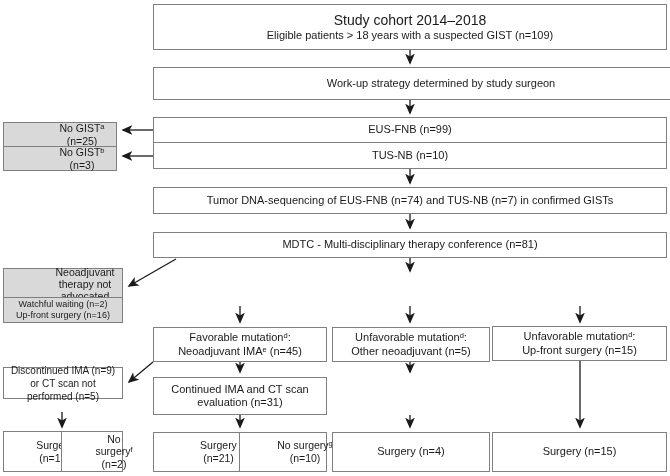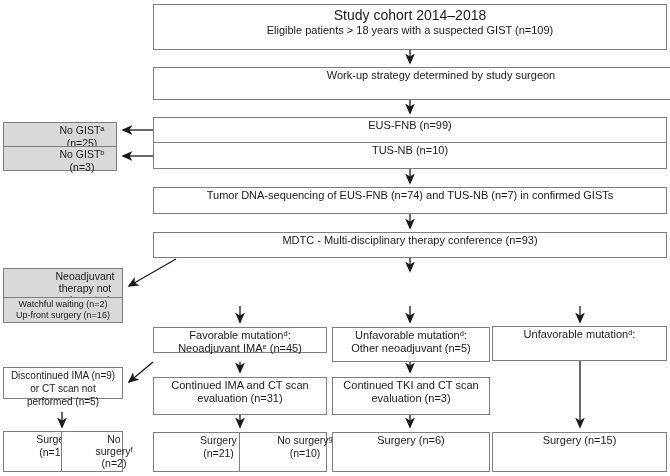--- a/index.html
+++ b/index.html
@@ -5,21 +5,21 @@
   html,body{margin:0;padding:0;background:#ffffff;}
   .stage{
     position:relative;width:670px;height:476px;background:#ffffff;
     font-family:"Liberation Sans","DejaVu Sans",sans-serif;color:#1a1a1a;
     overflow:hidden;
   }
   .arrows{position:absolute;left:0;top:0;pointer-events:none;}
   .bx{
     position:absolute;box-sizing:border-box;
     border:1px solid #7f7f7f;background:#ffffff;
-    display:flex;flex-direction:column;align-items:center;
+    display:flex;flex-direction:column;align-items:center;justify-content:center;
     text-align:center;font-size:11px;line-height:1.22;padding:1px 4px;
   }
   .gray{background:#d9d9d9;}
   .t14{font-size:14px;line-height:1.3;}
   .t10{font-size:10px;}
   .t105{font-size:10.5px;padding-left:48px;}
   .t9{font-size:9px;line-height:1.25;}
   sup.fn{font-size:7.5px;line-height:0;vertical-align:3px;}
   .ln{display:block;}
 </style>
@@ -77,66 +77,64 @@
   </div>
   <div class="bx gray t105" style="left:3px;top:146px;width:114px;height:25px">
     <span><span>No GIST</span><sup class="fn">b</sup><span> (n=3)</span></span>
   </div>
 
   <div class="bx" style="left:153px;top:187px;width:514px;height:27px">
     <span>Tumor DNA-sequencing of EUS-FNB (n=74) and TUS-NB (n=7) in confirmed GISTs</span>
   </div>
 
   <div class="bx" style="left:153px;top:232px;width:514px;height:26px">
-    <span>MDTC - Multi-disciplinary therapy conference (n=93)</span>
+    <span>MDTC - Multi-disciplinary therapy conference (n=81)</span>
   </div>
 
   <div class="bx gray t105" style="left:3px;top:268px;width:120px;height:44px;line-height:1.15">
     <span>Neoadjuvant therapy not advocated (n=18)</span>
   </div>
   <div class="bx gray t9" style="left:3px;top:297px;width:120px;height:26px">
     <span class="ln">Watchful waiting (n=2)</span>
     <span class="ln">Up-front surgery (n=16)</span>
   </div>
 
 
-  <div class="bx" style="left:153px;top:327px;width:174px;height:26px">
+  <div class="bx" style="left:153px;top:327px;width:174px;height:35px">
     <span class="ln"><span>Favorable mutation</span><sup class="fn">d</sup><span>:</span></span>
     <span class="ln"><span>Neoadjuvant IMA</span><sup class="fn">e</sup><span> (n=45)</span></span>
   </div>
   <div class="bx" style="left:332px;top:327px;width:158px;height:35px">
     <span class="ln"><span>Unfavorable mutation</span><sup class="fn">d</sup><span>:</span></span>
     <span class="ln">Other neoadjuvant (n=5)</span>
   </div>
   <div class="bx" style="left:492px;top:326px;width:175px;height:35px">
     <span class="ln"><span>Unfavorable mutation</span><sup class="fn">d</sup><span>:</span></span>
+    <span class="ln">Up-front surgery (n=15)</span>
   </div>
 
   <div class="bx t10" style="left:3px;top:367px;width:120px;height:32px;line-height:1.3">
     <span>Discontinued IMA (n=9) or CT scan not performed (n=5)</span>
   </div>
   <div class="bx" style="left:153px;top:377px;width:174px;height:38px">
     <span>Continued IMA and CT scan evaluation (n=31)</span>
-  </div>
-  <div class="bx" style="left:332px;top:377px;width:158px;height:38px">
-    <span>Continued TKI and CT scan evaluation (n=3)</span>
   </div>
 
   <div class="bx t105" style="left:3px;top:431px;width:59px;height:41px">
     <span>Surgery (n=12)</span>
   </div>
   <div class="bx t105" style="left:61px;top:431px;width:62px;height:41px;line-height:1.15">
     <span><span>No surgery</span><sup class="fn">f</sup><span> (n=2)</span></span>
   </div>
   <div class="bx t105" style="left:153px;top:432px;width:87px;height:40px">
     <span style="width:50px;display:inline-block;">Surgery (n=21)</span>
   </div>
   <div class="bx t105" style="left:239px;top:432px;width:88px;height:40px">
     <span style="width:66px;display:inline-block;"><span>No surgery</span><sup class="fn">g</sup><span> (n=10)</span></span>
   </div>
   <div class="bx" style="left:332px;top:432px;width:158px;height:40px">
-    <span>Surgery (n=6)</span>
+    <span>Surgery (n=4)</span>
   </div>
   <div class="bx" style="left:492px;top:432px;width:175px;height:40px">
     <span>Surgery (n=15)</span>
   </div>
 
 </div>
 
 </body></html>

